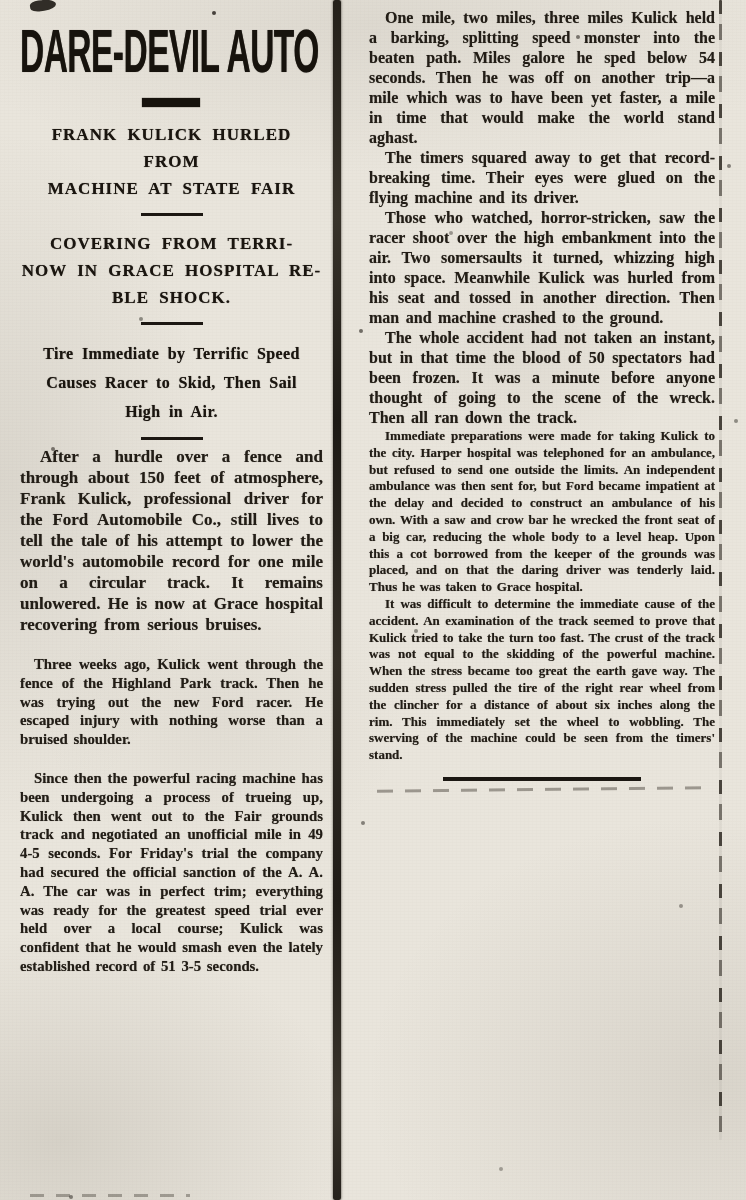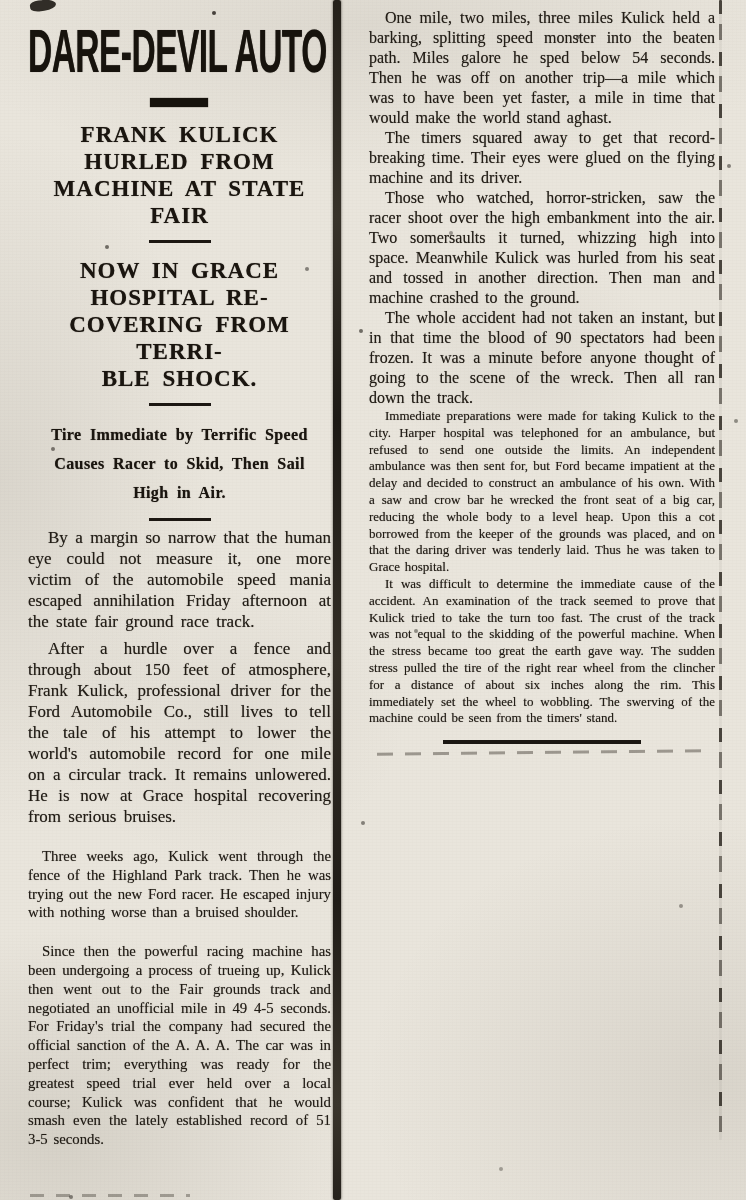--- a/index.html
+++ b/index.html
@@ -20,21 +20,21 @@
       #e9e5dc;
     color:#201c16;
   }
   .grain{
     position:absolute; inset:0; pointer-events:none; opacity:.5;
     background:
       repeating-linear-gradient(0deg, rgba(70,62,50,0.025) 0 1px, transparent 1px 3px),
       repeating-linear-gradient(90deg, rgba(70,62,50,0.02) 0 1px, transparent 1px 4px);
   }
   
-  .col-left{ position:absolute; left:28px; top:0; width:303px; padding-top:18px; }
+  .col-left{ position:absolute; left:20px; top:0; width:303px; padding-top:18px; }
   .col-right{ position:absolute; left:369px; top:8px; width:346px; }
   .v-divider{
     position:absolute; left:333px; top:0; width:8px; height:1200px;
     background:linear-gradient(to bottom,#24201a 0%,#38332a 18%,#1d1a15 35%,#332e26 55%,#201c17 75%,#3a352c 92%,#26221c 100%);
     box-shadow:1px 0 2px rgba(40,36,30,.35), -1px 0 2px rgba(40,36,30,.3);
     border-radius:2px;
   }
   .right-edge{
     position:absolute; left:719px; top:0; width:3px; height:1140px;
     background:repeating-linear-gradient(to bottom, rgba(45,40,33,.85) 0 14px, rgba(45,40,33,.08) 14px 24px, rgba(45,40,33,.6) 24px 40px, rgba(45,40,33,.05) 40px 52px);
@@ -49,25 +49,25 @@
     transform:scaleX(.55); transform-origin:left center;
     letter-spacing:-1px;
     text-shadow:0 0 1px rgba(23,19,13,.75);
   }
   .hl-row{ height:66px; }
   .hl-row.r2{ padding-left:48px; }
   .hl-row.r3{ padding-left:66px; }
   .thick-bar{ width:58px; height:9px; background:#17130d; margin:14px 0 6px 122px; box-shadow:0 0 1px rgba(23,19,13,.8); }
   
   .subhead{ text-align:center; font-weight:bold; color:#1a150f; margin-top:14px; text-shadow:0 0 .8px rgba(26,21,15,.7); }
-  .subhead.caps{ font-size:23px; line-height:27px; letter-spacing:1px; word-spacing:5px; }
+  .subhead.caps{ font-size:17px; line-height:27px; letter-spacing:1px; word-spacing:5px; }
   .subhead.deck{ font-size:16px; line-height:29px; letter-spacing:.4px; word-spacing:4px; }
   .rule{ width:62px; height:3px; background:#1c1712; margin:11px auto 3px auto; }
   
-  p{ text-align:justify; color:#221d16; text-shadow:0 0 .7px rgba(32,28,21,.55); }
+  p{ text-align:justify; color:#221d16; text-shadow:0 0 .7px rgba(32,28,21,.55);font-weight:bold; }
   .lead{ font-size:17px; line-height:21px; text-indent:20px; word-spacing:3px; margin-top:6px; }
   .small{ font-size:14.8px; line-height:18.8px; text-indent:14px; word-spacing:2px; margin-top:20px; }
   .col-right p{ font-size:16px; line-height:20px; text-indent:16px; word-spacing:2.5px; }
   .col-right p.tight{ font-size:13px; line-height:16.8px; word-spacing:1.5px; }
   
   .end-bar{ width:198px; height:4px; background:#1b1712; margin:13px auto 7px auto; }
   .end-dashes{
     width:330px; height:3px; margin:0 auto; opacity:.55; transform:rotate(-.6deg);
     background:repeating-linear-gradient(to right, rgba(58,52,44,.8) 0 16px, transparent 16px 28px);
   }
@@ -117,48 +117,47 @@
     <div class="thick-bar"></div>
 
     <div class="subhead caps">
       <div>FRANK KULICK HURLED FROM</div>
       <div>MACHINE AT STATE FAIR</div>
     </div>
 
     <div class="rule"></div>
 
     <div class="subhead caps">
+      <div>COVERING FROM TERRI-</div>
       <div>NOW IN GRACE HOSPITAL RE-</div>
-      <div>COVERING FROM TERRI-</div>
       <div>BLE SHOCK.</div>
     </div>
 
     <div class="rule"></div>
 
     <div class="subhead deck">
       <div>Tire Immediate by Terrific Speed</div>
       <div>Causes Racer to Skid, Then Sail</div>
       <div>High in Air.</div>
     </div>
 
     <div class="rule"></div>
 
-    <p class="lead">By a margin so narrow that the human eye could not measure it, one more victim of the automobile speed mania escaped annihilation Friday afternoon at the state fair ground race track.</p>
     <p class="lead">After a hurdle over a fence and through about 150 feet of atmosphere, Frank Kulick, professional driver for the Ford Automobile Co., still lives to tell the tale of his attempt to lower the world's automobile record for one mile on a circular track. It remains unlowered. He is now at Grace hospital recovering from serious bruises.</p>
     <p class="small">Three weeks ago, Kulick went through the fence of the Highland Park track. Then he was trying out the new Ford racer. He escaped injury with nothing worse than a bruised shoulder.</p>
     <p class="small">Since then the powerful racing machine has been undergoing a process of trueing up, Kulick then went out to the Fair grounds track and negotiated an unofficial mile in 49 4-5 seconds. For Friday's trial the company had secured the official sanction of the A. A. A. The car was in perfect trim; everything was ready for the greatest speed trial ever held over a local course; Kulick was confident that he would smash even the lately established record of 51 3-5 seconds.</p>
   </div>
 
   <div class="v-divider"></div>
 
   <div class="col-right">
     <p>One mile, two miles, three miles Kulick held a barking, splitting speed monster into the beaten path. Miles galore he sped below 54 seconds. Then he was off on another trip—a mile which was to have been yet faster, a mile in time that would make the world stand aghast.</p>
     <p>The timers squared away to get that record-breaking time. Their eyes were glued on the flying machine and its driver.</p>
     <p>Those who watched, horror-stricken, saw the racer shoot over the high embankment into the air. Two somersaults it turned, whizzing high into space. Meanwhile Kulick was hurled from his seat and tossed in another direction. Then man and machine crashed to the ground.</p>
-    <p>The whole accident had not taken an instant, but in that time the blood of 90 spectators had been frozen. It was a minute before anyone thought of going to the scene of the wreck. Then all ran down the track.</p>
+    <p>The whole accident had not taken an instant, but in that time the blood of 50 spectators had been frozen. It was a minute before anyone thought of going to the scene of the wreck. Then all ran down the track.</p>
     <p class="tight">Immediate preparations were made for taking Kulick to the city. Harper hospital was telephoned for an ambulance, but refused to send one outside the limits. An independent ambulance was then sent for, but Ford became impatient at the delay and decided to construct an ambulance of his own. With a saw and crow bar he wrecked the front seat of a big car, reducing the whole body to a level heap. Upon this a cot borrowed from the keeper of the grounds was placed, and on that the daring driver was tenderly laid. Thus he was taken to Grace hospital.</p>
     <p class="tight">It was difficult to determine the immediate cause of the accident. An examination of the track seemed to prove that Kulick tried to take the turn too fast. The crust of the track was not equal to the skidding of the powerful machine. When the stress became too great the earth gave way. The sudden stress pulled the tire of the right rear wheel from the clincher for a distance of about six inches along the rim. This immediately set the wheel to wobbling. The swerving of the machine could be seen from the timers' stand.</p>
     <div class="end-bar"></div>
     <div class="end-dashes"></div>
   </div>
 
   <div class="right-edge"></div>
   <div class="bottom-dashes"></div>
 
 </div>

